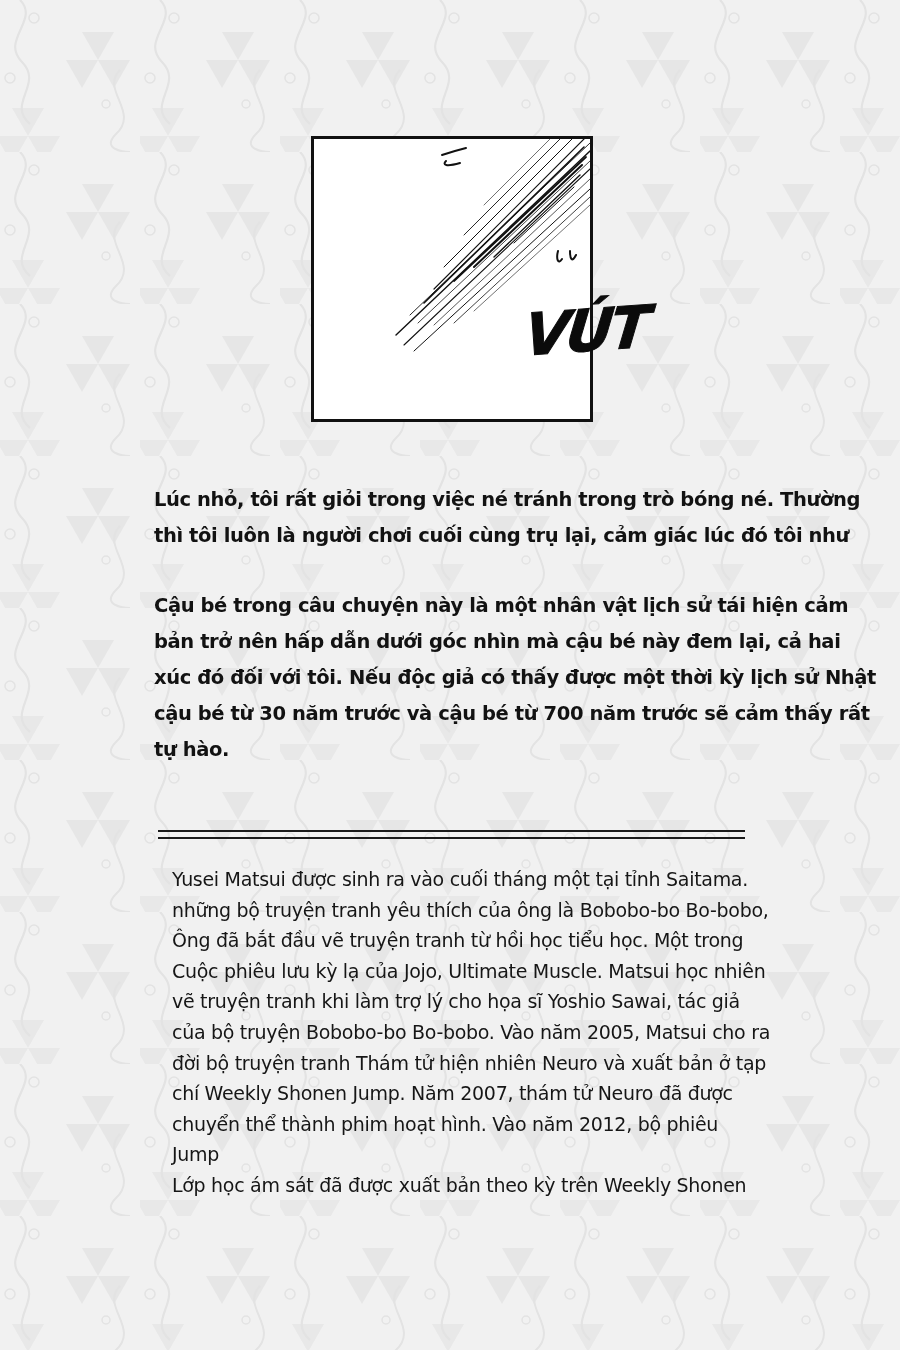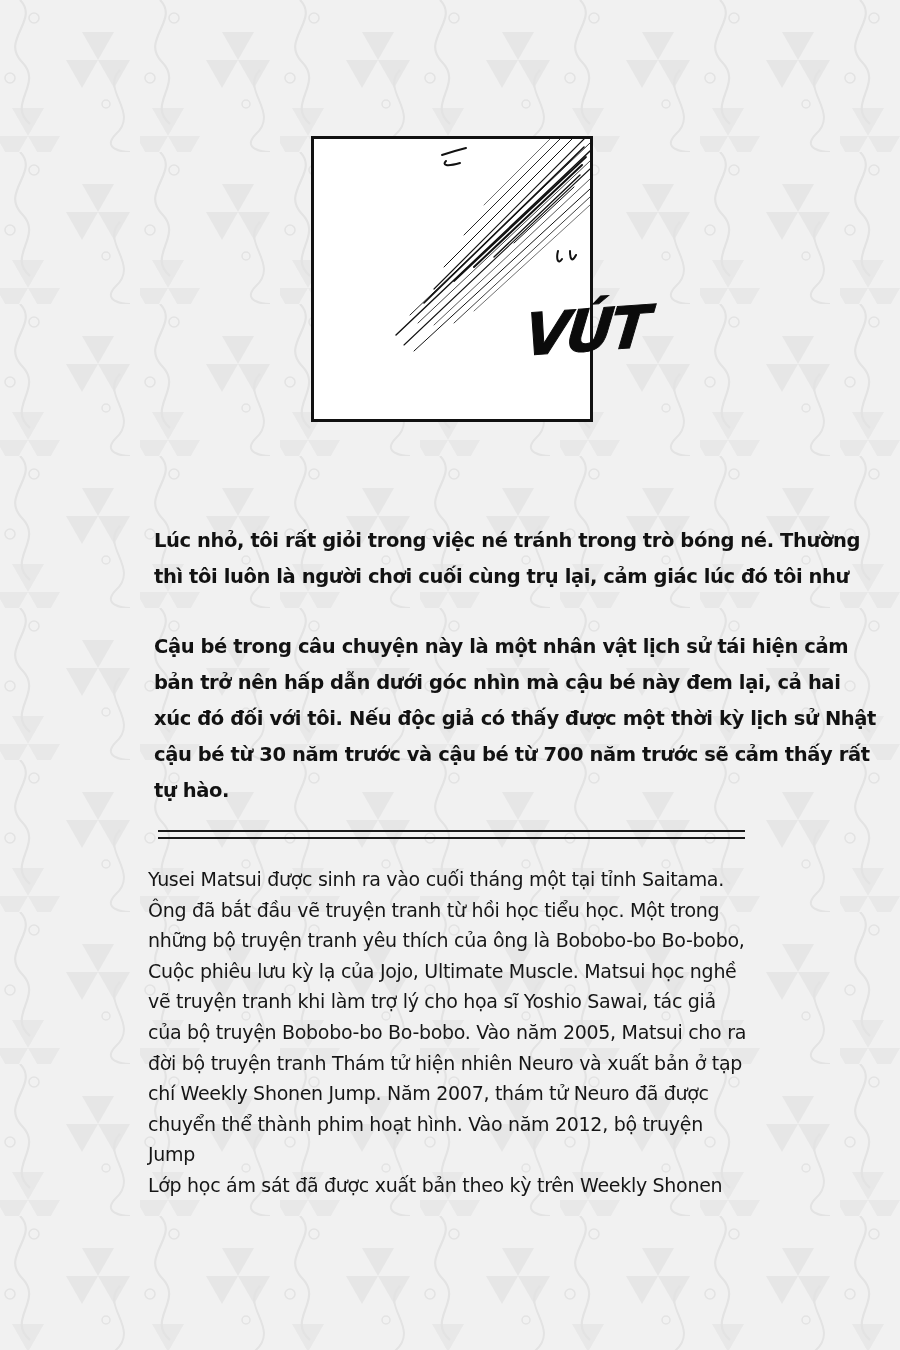--- a/index.html
+++ b/index.html
@@ -69,21 +69,20 @@
       left: 154px;
       top: 482px;
       width: 620px;
       z-index: 2;
       font-family: "DejaVu Sans", sans-serif;
       font-weight: bold;
       font-size: 19.5px;
       line-height: 36px;
       letter-spacing: -0.4px;
       color: #121212;
-      margin-top: 41px;
     }
     .note p {
       margin: 0 0 34px 0;
     }
     .note-line {
       display: block;
       white-space: nowrap;
     }
 
     .double-rule {
@@ -99,21 +98,21 @@
       left: 0;
       width: 100%;
       height: 2px;
       background: #1a1a1a;
     }
     .double-rule .rule.top { top: 1px; }
     .double-rule .rule.bottom { top: 8px; }
 
     .bio {
       position: absolute;
-      left: 148px;
+      left: 172px;
       top: 864px;
       width: 640px;
       z-index: 2;
       font-family: "DejaVu Sans", sans-serif;
       font-size: 19px;
       line-height: 30.6px;
       letter-spacing: -0.3px;
       color: #161616;
     }
     .bio-line {
@@ -195,23 +194,23 @@
   </p>
 </div>
 
 <div class="double-rule">
   <div class="rule top"></div>
   <div class="rule bottom"></div>
 </div>
 
 <div class="bio">
   <span class="bio-line">Yusei Matsui được sinh ra vào cuối tháng một tại tỉnh Saitama.</span>
+  <span class="bio-line">những bộ truyện tranh yêu thích của ông là Bobobo-bo Bo-bobo,</span>
   <span class="bio-line">Ông đã bắt đầu vẽ truyện tranh từ hồi học tiểu học. Một trong</span>
-  <span class="bio-line">những bộ truyện tranh yêu thích của ông là Bobobo-bo Bo-bobo,</span>
-  <span class="bio-line">Cuộc phiêu lưu kỳ lạ của Jojo, Ultimate Muscle. Matsui học nghề</span>
+  <span class="bio-line">Cuộc phiêu lưu kỳ lạ của Jojo, Ultimate Muscle. Matsui học nhiên</span>
   <span class="bio-line">vẽ truyện tranh khi làm trợ lý cho họa sĩ Yoshio Sawai, tác giả</span>
   <span class="bio-line">của bộ truyện Bobobo-bo Bo-bobo. Vào năm 2005, Matsui cho ra</span>
   <span class="bio-line">đời bộ truyện tranh Thám tử hiện nhiên Neuro và xuất bản ở tạp</span>
   <span class="bio-line">chí Weekly Shonen Jump. Năm 2007, thám tử Neuro đã được</span>
-  <span class="bio-line">chuyển thể thành phim hoạt hình. Vào năm 2012, bộ truyện</span>
+  <span class="bio-line">chuyển thể thành phim hoạt hình. Vào năm 2012, bộ phiêu</span>
   <span class="bio-line">Jump</span>
   <span class="bio-line">Lớp học ám sát đã được xuất bản theo kỳ trên Weekly Shonen</span>
 </div>
 
 </body></html>

